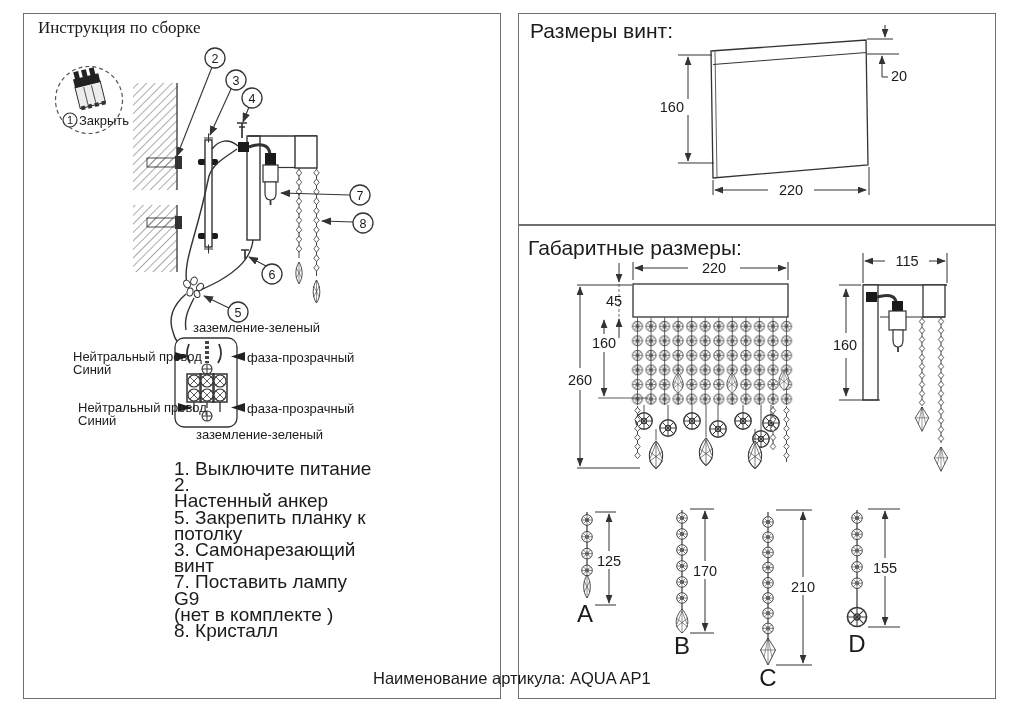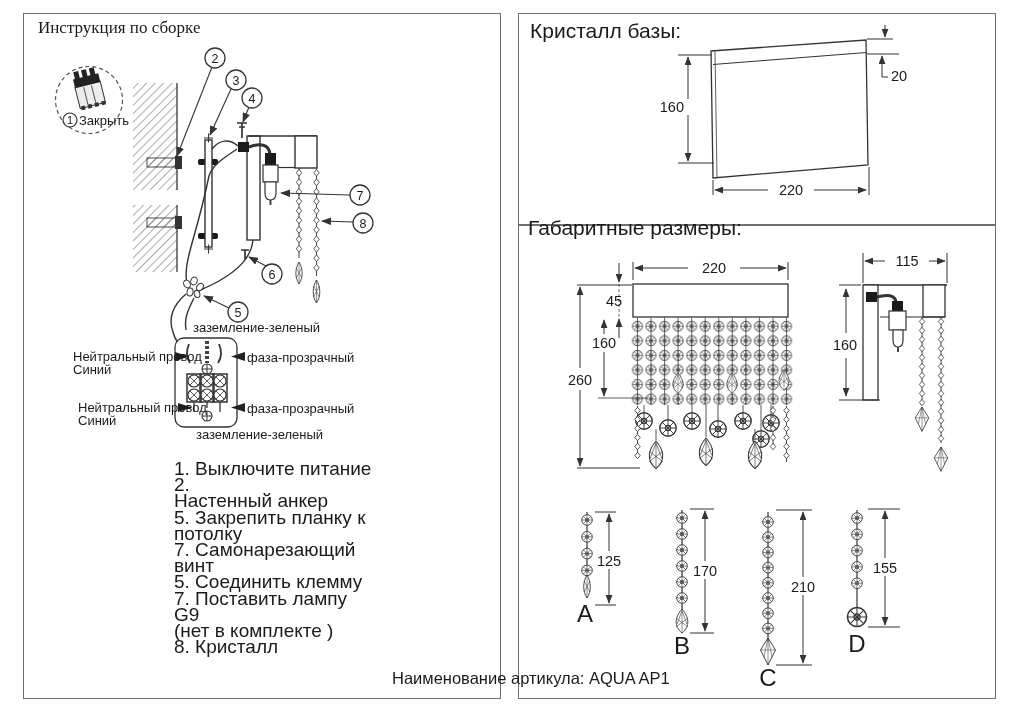--- a/index.html
+++ b/index.html
@@ -377,41 +377,40 @@
   <use href="#ros8" transform="translate(857,617) scale(1.8)"></use>
   <path d="M868,509 H900 M868,627 H900" stroke="#333" stroke-width="1" fill="none"></path>
   <line x1="885" y1="558" x2="885" y2="511" stroke="#333" stroke-width="1" marker-end="url(#arr)"></line>
   <line x1="885" y1="576" x2="885" y2="625" stroke="#333" stroke-width="1" marker-end="url(#arr)"></line>
   <text class="dim" x="885" y="573">155</text>
   <text class="big" x="857" y="652">D</text>
 </g>
 </svg>
 
 <div class="t title-sm" style="left:38px;top:18px;font-family:Liberation Serif, serif;">Инструкция по сборке</div>
-<div class="t title-lg" style="left:530px;top:19px;">Кристалл базы:</div>
-<div class="t title-lg" style="left:528px;top:216px;">Габаритные размеры:</div>
+<div class="t title-lg" style="left:530px;top:19px;">Размеры винт:</div>
+<div class="t title-lg" style="left:528px;top:236px;">Габаритные размеры:</div>
 
 <div class="t wire-label" style="left:193px;top:322px;width:100px;text-align:center;">заземление-зеленый</div>
 <div class="t wire-label" style="left:73px;top:351px;">
   <div>Нейтральный провод</div>
   <div>Синий</div>
 </div>
 <div class="t wire-label" style="left:247px;top:352px;">фаза-прозрачный</div>
 <div class="t wire-label" style="left:78px;top:402px;">
   <div>Нейтральный провод</div>
   <div>Синий</div>
 </div>
 <div class="t wire-label" style="left:247px;top:403px;">фаза-прозрачный</div>
 <div class="t wire-label" style="left:196px;top:429px;width:100px;text-align:center;">заземление-зеленый</div>
 
 <div class="steps">
   <div>1. Выключите питание 2.</div>
   <div>Настенный анкер</div>
   <div>5. Закрепить планку к</div>
   <div>потолку</div>
-  <div>7. Самонарезающий винт</div>
-  <div>5. Соединить клемму</div>
+  <div>3. Самонарезающий винт</div>
   <div>7. Поставить лампу G9</div>
   <div>(нет в комплекте )</div>
   <div>8. Кристалл</div>
 </div>
 
-<div class="t footer" style="left:373px;top:669px;margin-left:19px;">Наименование артикула: AQUA AP1</div>
+<div class="t footer" style="left:373px;top:669px;">Наименование артикула: AQUA AP1</div>
 
 </body></html>

